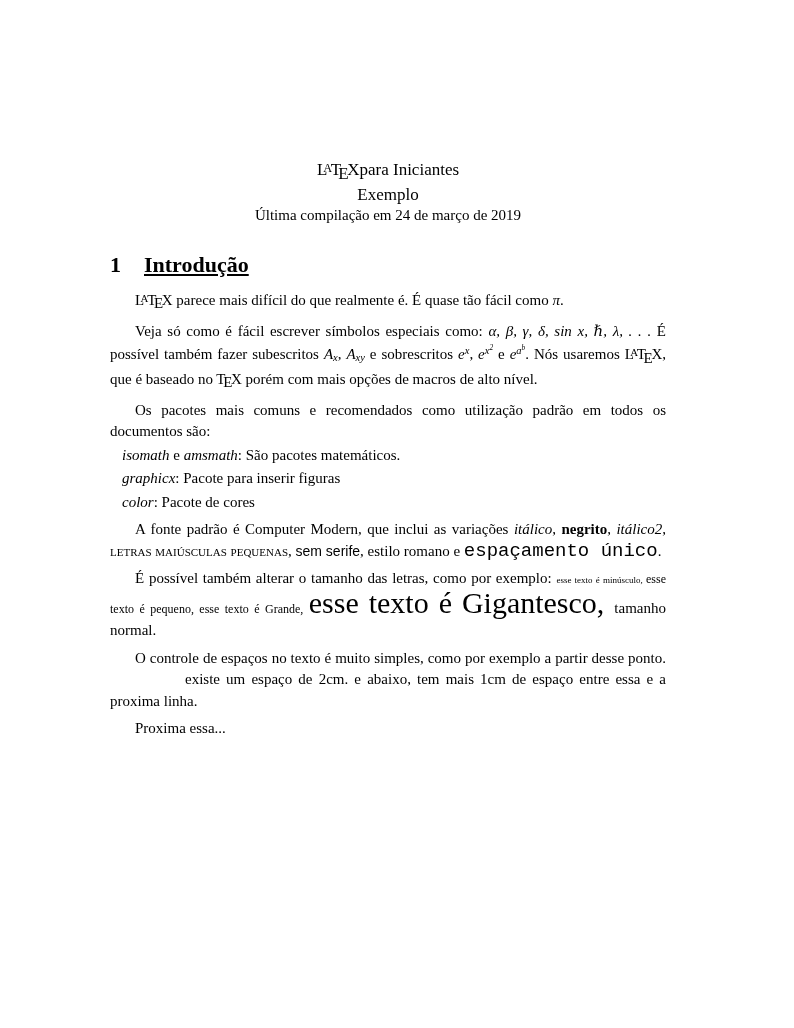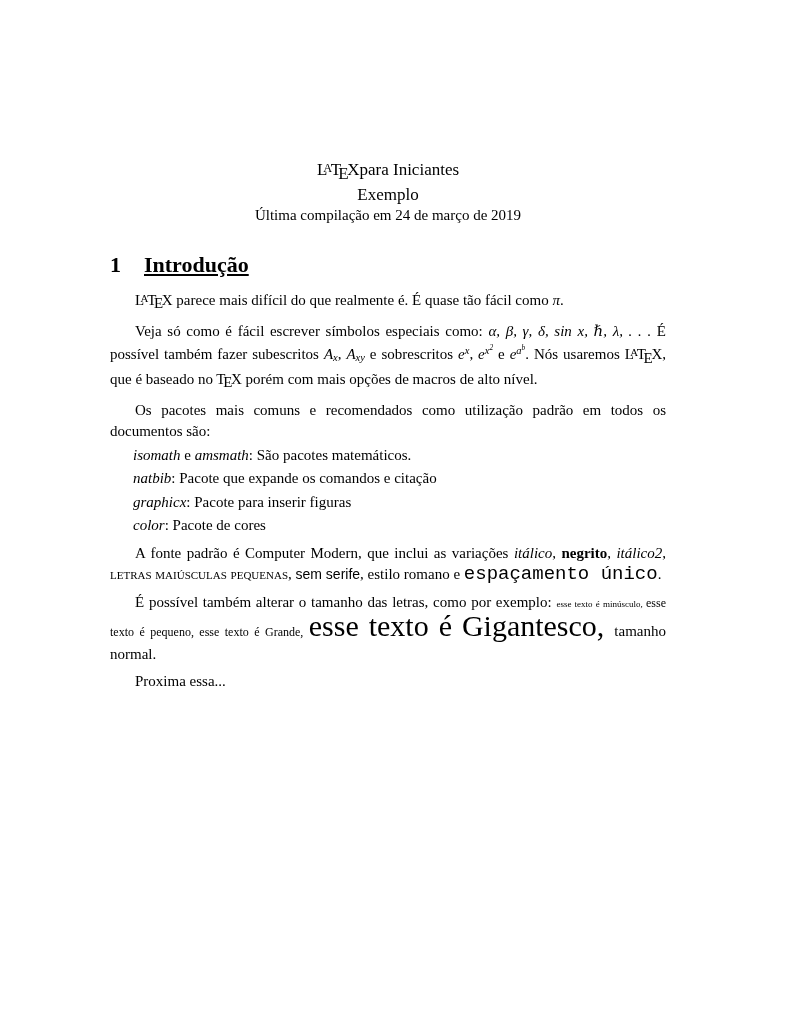--- a/index.html
+++ b/index.html
@@ -6,21 +6,21 @@
   .page{position:relative;width:794px;height:776px;background:#fff;color:#000;
         font-family:"Liberation Serif","DejaVu Serif",serif;overflow:hidden;}
   .content{position:absolute;left:110px;top:0;width:556px;}
   .titleblock{margin-top:158px;text-align:center;}
   .t1{font-size:17px;line-height:21px;}
   .t2{font-size:15px;line-height:21px;}
   .sec{margin:26px 0 10px 0;font-size:22px;font-weight:bold;line-height:26px;text-decoration:underline;}
   .secnum{display:inline-block;margin-right:23px;}
   p.body{font-size:15px;line-height:21.5px;text-align:justify;text-indent:25px;margin:6px 0 0 0;
          hyphens:none;}
-  p.pkg{margin-left:23px;text-indent:0;margin-top:2px;text-align:left;}
+  p.pkg{margin-left:12px;text-indent:0;margin-top:2px;text-align:left;}
   p.first-after-list{margin-top:8px;}
   .it,.mi{font-style:italic;}
   .bf{font-weight:bold;}
   .sc{font-variant:small-caps;}
   .sf{font-family:"Liberation Sans",sans-serif;font-size:14px;}
   .tt{font-family:"Liberation Mono","DejaVu Sans Mono",monospace;font-size:19px;}
   sub,sup{font-size:70%;line-height:0;}
   sup{vertical-align:0.5em;}
   sub{vertical-align:-0.22em;}
   sup sup{vertical-align:0.6em;}
@@ -49,28 +49,28 @@
 
     <div class="sec"><span class="secnum">1</span><span>Introdução</span></div>
 
     <p class="body"><span class="latex"><span class="ll">L</span><span class="ll up">A</span><span class="ll">T</span><span class="ll dn">E</span><span class="ll">X</span></span><span> parece mais difícil do que realmente é. É quase tão fácil como </span><span class="mi">π</span><span>.</span></p>
 
     <p class="body"><span>Veja só como é fácil escrever símbolos especiais como: </span><span class="mi">α, β, γ, δ, sin x, ℏ, λ, . . .</span><span> É possível também fazer subescritos </span><span class="mi">A</span><sub class="mi">x</sub><span>, </span><span class="mi">A</span><sub class="mi">xy</sub><span> e sobrescritos </span><span class="mi">e</span><sup class="mi">x</sup><span>, </span><span class="mi">e</span><sup class="mi"><span>x</span><sup>2</sup></sup><span> e </span><span class="mi">e</span><sup class="mi"><span>a</span><sup>b</sup></sup><span>. Nós usaremos </span><span class="latex"><span class="ll">L</span><span class="ll up">A</span><span class="ll">T</span><span class="ll dn">E</span><span class="ll">X</span></span><span>, que é baseado no </span><span class="tex"><span class="ll">T</span><span class="ll dn">E</span><span class="ll">X</span></span><span> porém com mais opções de macros de alto nível.</span></p>
 
     <p class="body">Os pacotes mais comuns e recomendados como utilização padrão em todos os documentos são:</p>
 
     <p class="body pkg"><span class="it">isomath</span><span> e </span><span class="it">amsmath</span><span>: São pacotes matemáticos.</span></p>
-    <p class="body pkg"><span class="it">natbib</span><span>: Pacote que expande os comandos e citação</span></p>
     <p class="body pkg"><span class="it">graphicx</span><span>: Pacote para inserir figuras</span></p>
     <p class="body pkg"><span class="it">color</span><span>: Pacote de cores</span></p>
 
 
     <p class="body"><span>A fonte padrão é Computer Modern, que inclui as variações </span><span class="it">itálico</span><span>, </span><span class="bf">negrito</span><span>, </span><span class="it">itálico2</span><span>, </span><span class="sc">letras maiúsculas pequenas</span><span>, </span><span class="sf">sem serife</span><span>, estilo romano e </span><span class="tt">espaçamento único</span><span>.</span></p>
 
     <p class="body"><span>É possível também alterar o tamanho das letras, como por exemplo: </span><span class="sz-tiny">esse texto é minúsculo, </span><span class="sz-small">esse texto é pequeno, </span><span class="sz-large">esse texto é Grande, </span><span class="sz-huge">esse texto é Gigantesco, </span><span>tamanho normal.</span></p>
 
+    <p class="body"><span>O controle de espaços no texto é muito simples, como por exemplo a partir desse ponto.</span><span class="hspace"></span><span>existe um espaço de 2cm.  e abaixo, tem mais 1cm de espaço entre essa e a proxima linha.</span></p>
 
     <p class="body vspace-before">Proxima essa...</p>
 
   </div>
 
   <div class="footer">1</div>
 </div>
 
 </body></html>

